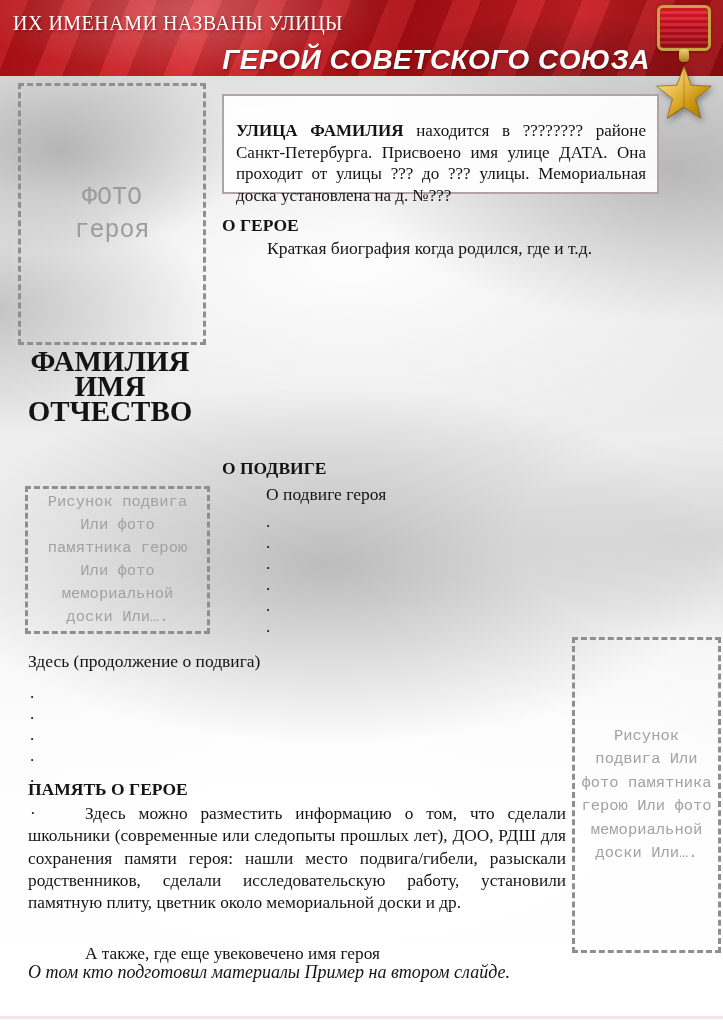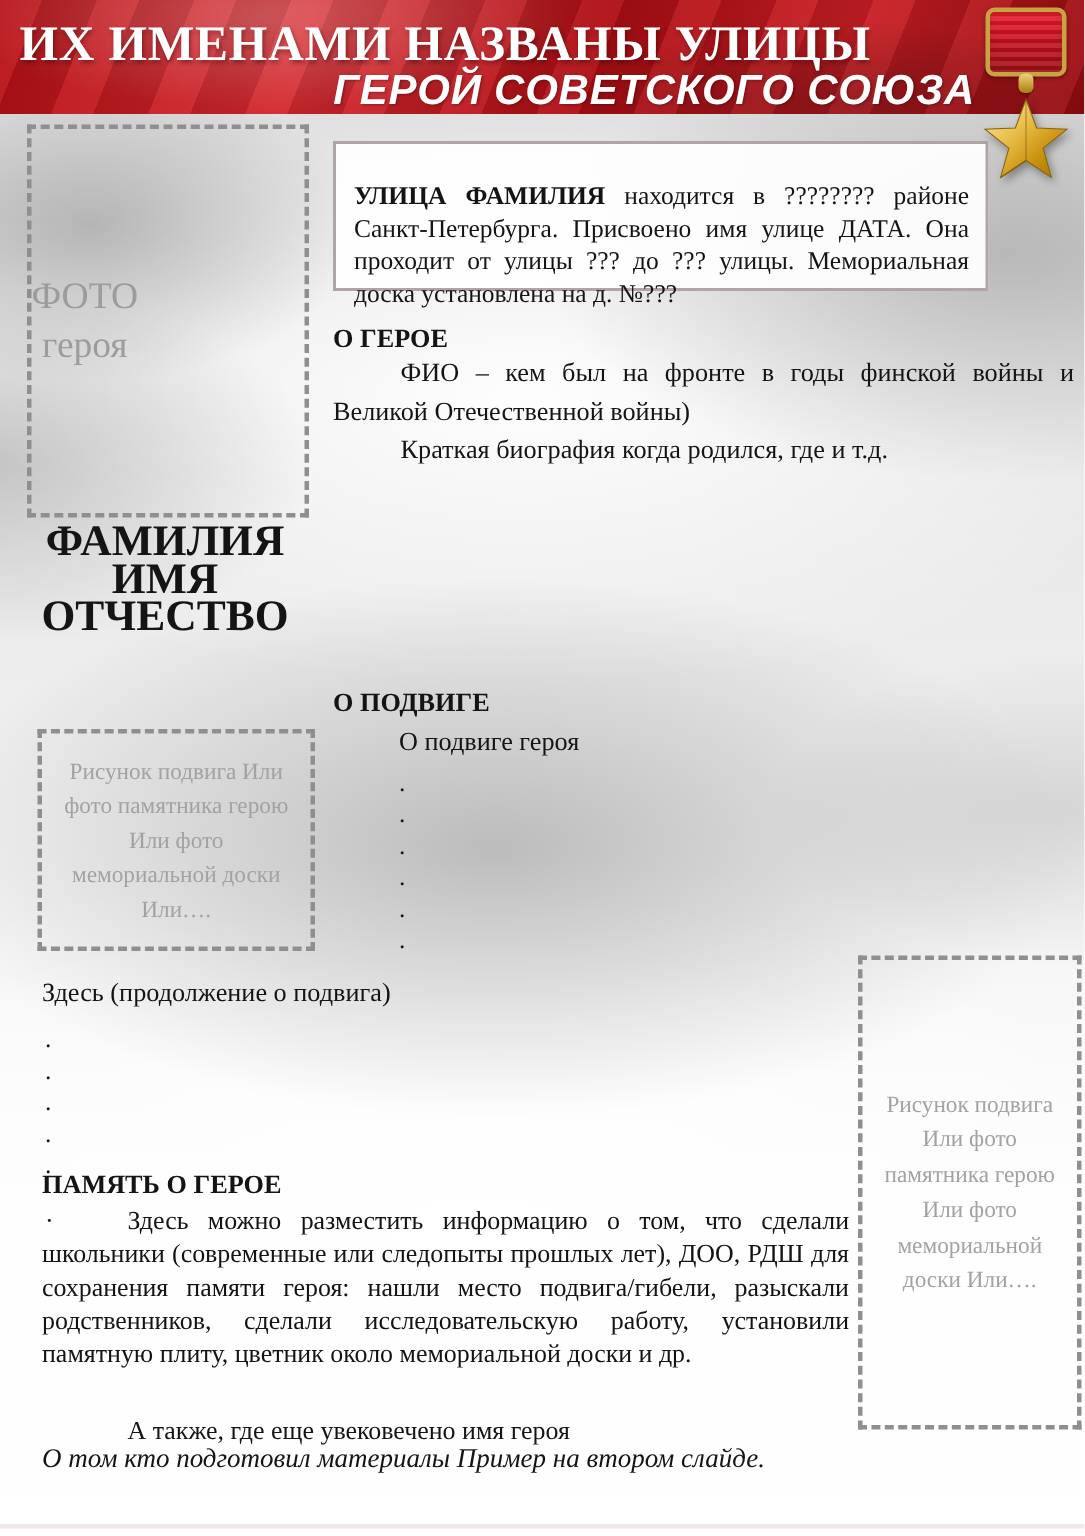--- a/index.html
+++ b/index.html
@@ -24,21 +24,21 @@
   .banner{
     position:absolute;left:0;top:0;width:723px;height:76px;
     background:
       radial-gradient(ellipse 300px 90px at 180px 10px, rgba(255,255,255,.22), rgba(255,255,255,0) 70%),
       radial-gradient(ellipse 260px 80px at 560px 70px, rgba(0,0,0,.25), rgba(0,0,0,0) 70%),
       repeating-linear-gradient(112deg, rgba(255,90,90,.16) 0 26px, rgba(90,0,0,.14) 26px 60px),
       linear-gradient(105deg,#ad1016 0%,#ce2b31 28%,#a30e14 55%,#c32026 78%,#8d0c11 100%);
   }
   .banner-title{
     position:absolute;left:13px;top:12px;
-    font-weight:700;font-size:33px;letter-spacing:.5px;color:#ffffff;
+    font-weight:400;font-size:20px;letter-spacing:.5px;color:#ffffff;
     text-shadow:1px 2px 3px rgba(60,0,0,.45);
     white-space:nowrap;
   }
   .banner-subtitle{
     position:absolute;right:73px;top:44px;
     font-family:"Liberation Sans","DejaVu Sans",sans-serif;
     font-style:italic;font-weight:700;font-size:28px;letter-spacing:.5px;color:#ffffff;
     text-shadow:1px 1px 2px rgba(60,0,0,.4);
     white-space:nowrap;
   }
@@ -54,22 +54,22 @@
   }
   .medal-link{
     margin:-2px auto 0;width:10px;height:13px;border-radius:4px;
     background:linear-gradient(180deg,#f0d27a,#a87d12);
     box-shadow:0 1px 1px rgba(0,0,0,.3);
   }
   .medal-star{margin-top:-3px;filter:drop-shadow(2px 3px 3px rgba(0,0,0,.35));}
   
   .dash-box{
     position:absolute;border:3px dashed #8f8f8f;
-    display:flex;align-items:center;justify-content:flex-start;text-align:center;
-    font-family:Liberation Serif, serif;color:#a2a2a2;
+    display:flex;align-items:center;justify-content:center;text-align:center;
+    font-family:Liberation Mono, monospace;color:#a2a2a2;
   }
   .photo-box{left:18px;top:83px;width:182px;height:256px;}
   .photo-box .lbl{font-size:25px;line-height:33px;color:#9c9c9c;}
   .feat-box{left:25px;top:486px;width:179px;height:142px;}
   .feat-box .lbl{font-size:15.5px;line-height:23px;padding:0 8px;}
   .right-box{left:572px;top:637px;width:143px;height:310px;}
   .right-box .lbl{font-size:15.5px;line-height:23.5px;padding:0 6px;}
   .preline{white-space:pre-line;}
   
   .street-box{
@@ -136,21 +136,20 @@
     <div class="lbl preline">ФОТО
 героя</div>
   </div>
 
   <div class="street-box">
     <p style="margin:0;"><b>УЛИЦА ФАМИЛИЯ</b><span> находится в ???????? районе Санкт-Петербурга. Присвоено имя улице ДАТА. Она проходит от улицы ??? до ??? улицы. Мемориальная доска установлена на д. №???</span></p>
   </div>
 
   <div class="sec" id="about-hero">
     <h3>О ГЕРОЕ</h3>
-    <p>ФИО – кем был на фронте в годы финской войны и Великой Отечественной войны)</p>
     <p>Краткая биография когда родился, где и т.д.</p>
   </div>
 
   <div class="sec" id="hero-name">
     <div class="names preline">ФАМИЛИЯ
 ИМЯ
 ОТЧЕСТВО</div>
   </div>
 
   <div class="sec" id="feat">

